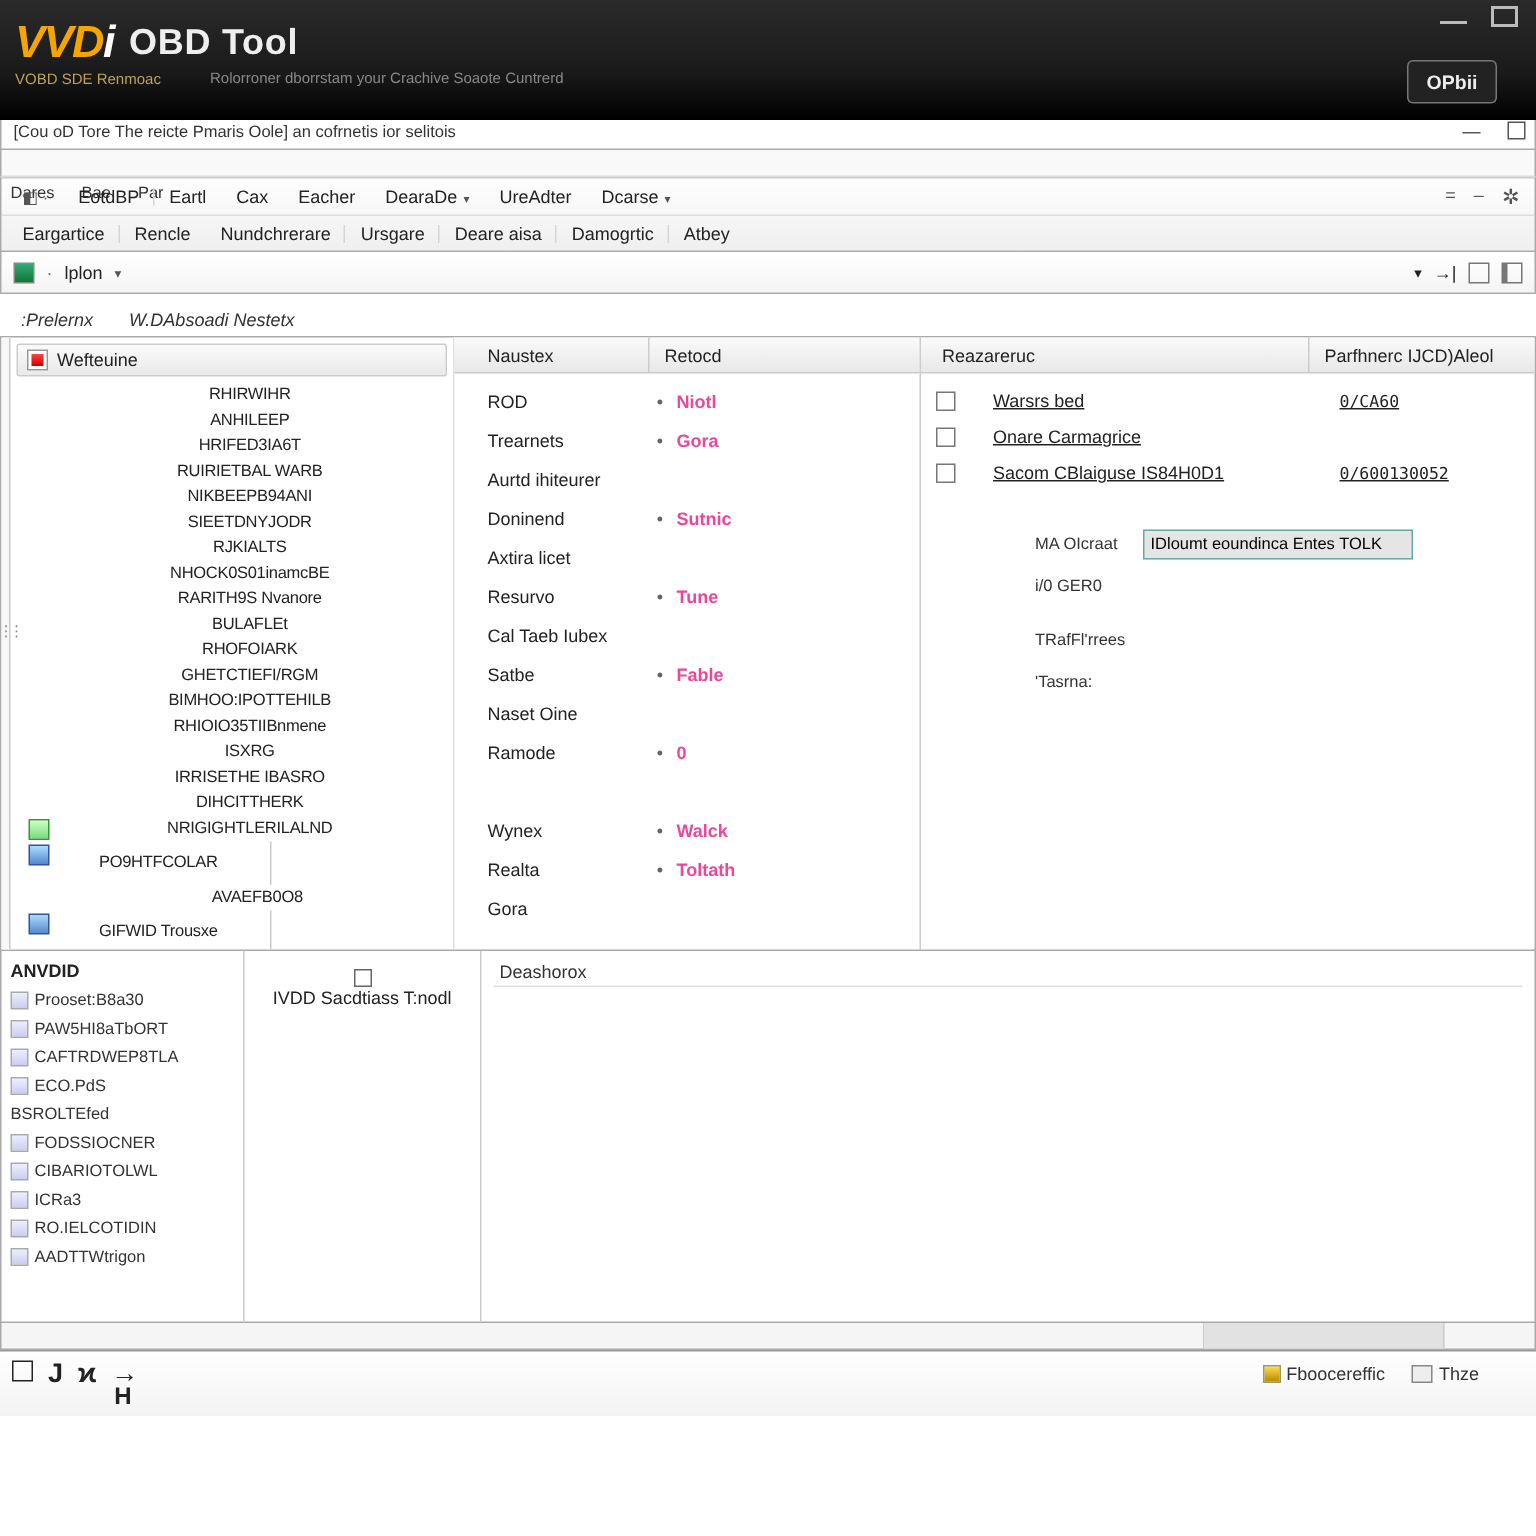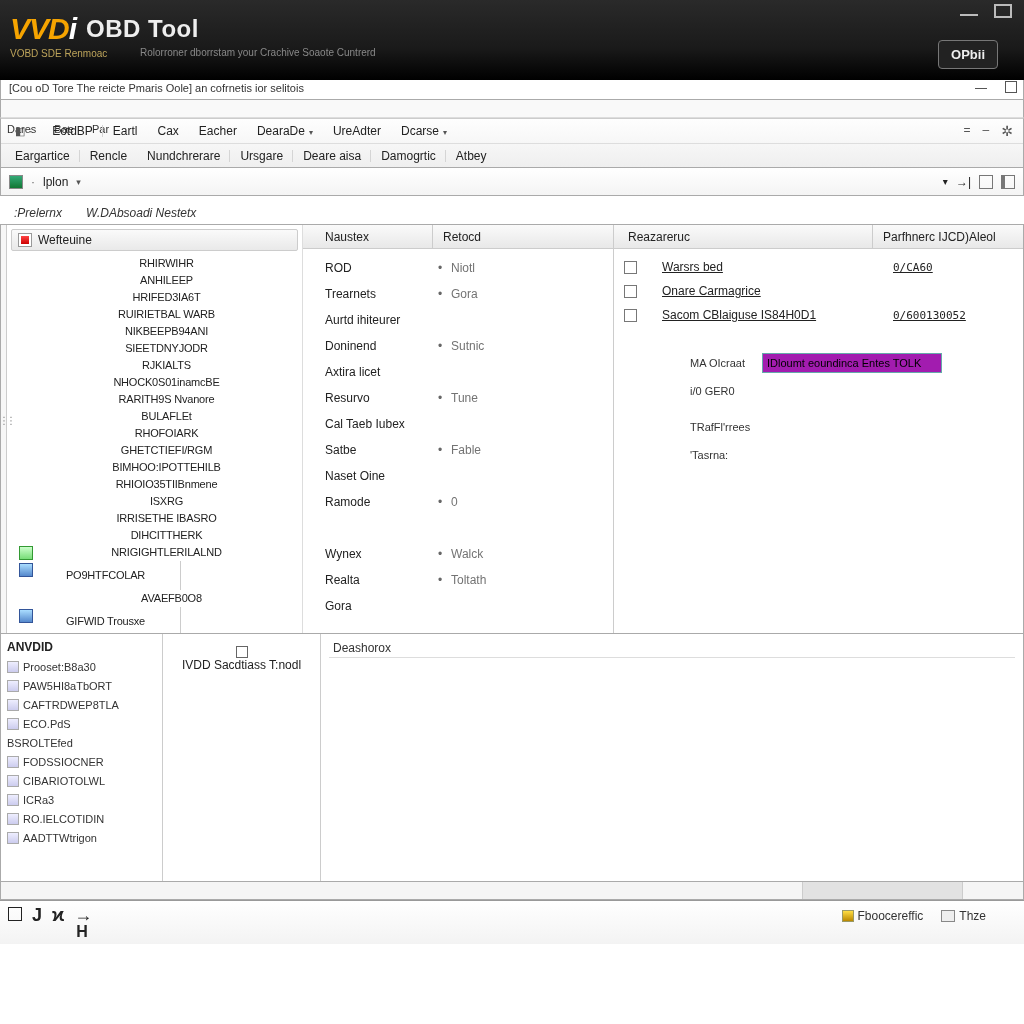--- a/index.html
+++ b/index.html
@@ -69,35 +69,35 @@
   .tree-list .indent{ padding-left:10px;}
   
   .midcol{ width:310px; padding:0; }
   .midhead{ display:flex; height:24px; background:linear-gradient(#fafafa,#e8e8e8); border-bottom:1px solid #ccc; font-size:12px; align-items:center;}
   .midhead div:first-child{ width:130px; padding-left:22px; border-right:1px solid #ccc; height:100%; display:flex; align-items:center;}
   .midhead div:last-child{ padding-left:10px;}
   .kv{ padding:6px 4px 0 22px; font-size:12px;}
   .kv .row{ display:flex; height:26px; align-items:center;}
   .kv .k{ width:110px; color:#222;}
   .kv .c{ width:10px; color:#666; text-align:center;}
-  .kv .v{ color:#737373; padding-left:6px;}
+  .kv .v{ color:#ec4899; padding-left:6px;font-weight:bold;}
   
   .rightcol{ flex:1; border-left:1px solid #ccc;}
   .rhead{ display:flex; height:24px; background:linear-gradient(#fafafa,#e8e8e8); border-bottom:1px solid #ccc; font-size:12px; align-items:center;}
   .rhead div:first-child{ flex:1; padding-left:14px; border-right:1px solid #ccc; height:100%; display:flex; align-items:center;}
   .rhead div:last-child{ width:150px; padding-left:10px;}
   .rbody{ padding:6px 10px; font-size:12px;}
   .rbody .crow{ display:flex; align-items:center; height:24px; gap:25px;text-decoration:underline;}
   .rbody .cb{ width:13px; height:13px; border:1px solid #777; background:#fff;}
   .rbody .lab{ flex:1;}
   .rbody .val{ width:120px; text-align:left; font-family:monospace; font-size:11px;}
   .rform{ padding:16px 0 0 76px; font-size:12px;}
   .rform .frow{ display:flex; align-items:center; height:28px;}
   .rform .flab{ width:72px; font-size:11px; color:#333;}
-  .rform input{ border:1px solid #6aa; height:20px; width:180px; font-size:11px; padding:0 4px; background:#a21caf;}
+  .rform input{ border:1px solid #6aa; height:20px; width:180px; font-size:11px; padding:0 4px; background:#e5e5e5;}
   
   
   .bottom{ display:flex; border:1px solid #aaa; border-top:none; height:248px;}
   .bl{ width:162px; border-right:1px solid #ccc; padding:6px 6px;}
   .bl h4{ font-size:12px; font-weight:600; margin-bottom:4px;}
   .bl ul{ list-style:none; font-size:11px; line-height:19px;}
   .bl li{ padding-left:16px; position:relative; color:#333;}
   .bl li::before{ content:""; width:10px;height:10px; position:absolute; left:0; top:3px; border:1px solid #aaa; background:linear-gradient(#eef,#cce);}
   .bl li.plain::before{ display:none;}
   .bl li.plain{ padding-left:0; font-size:11px;}

